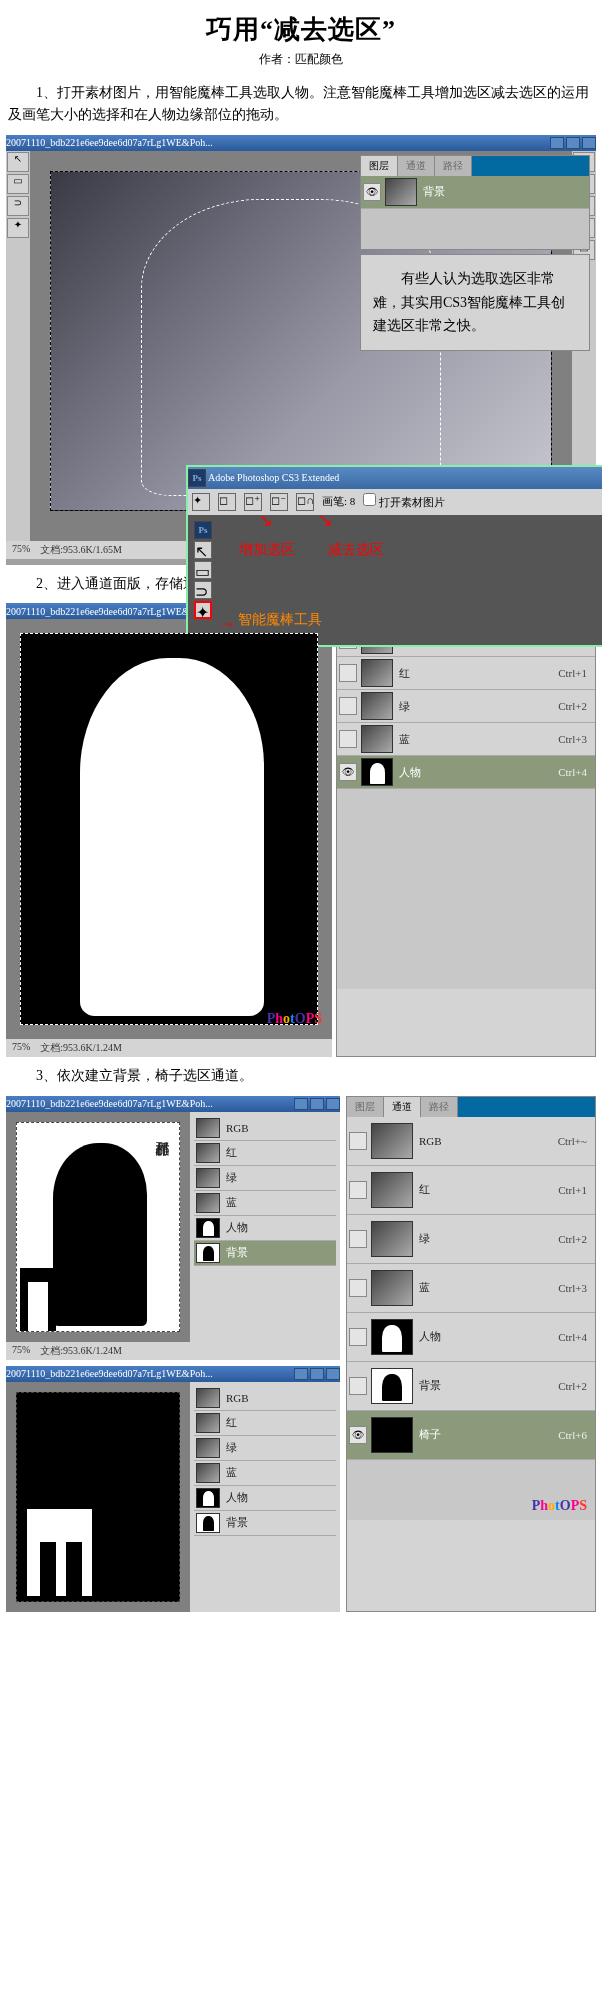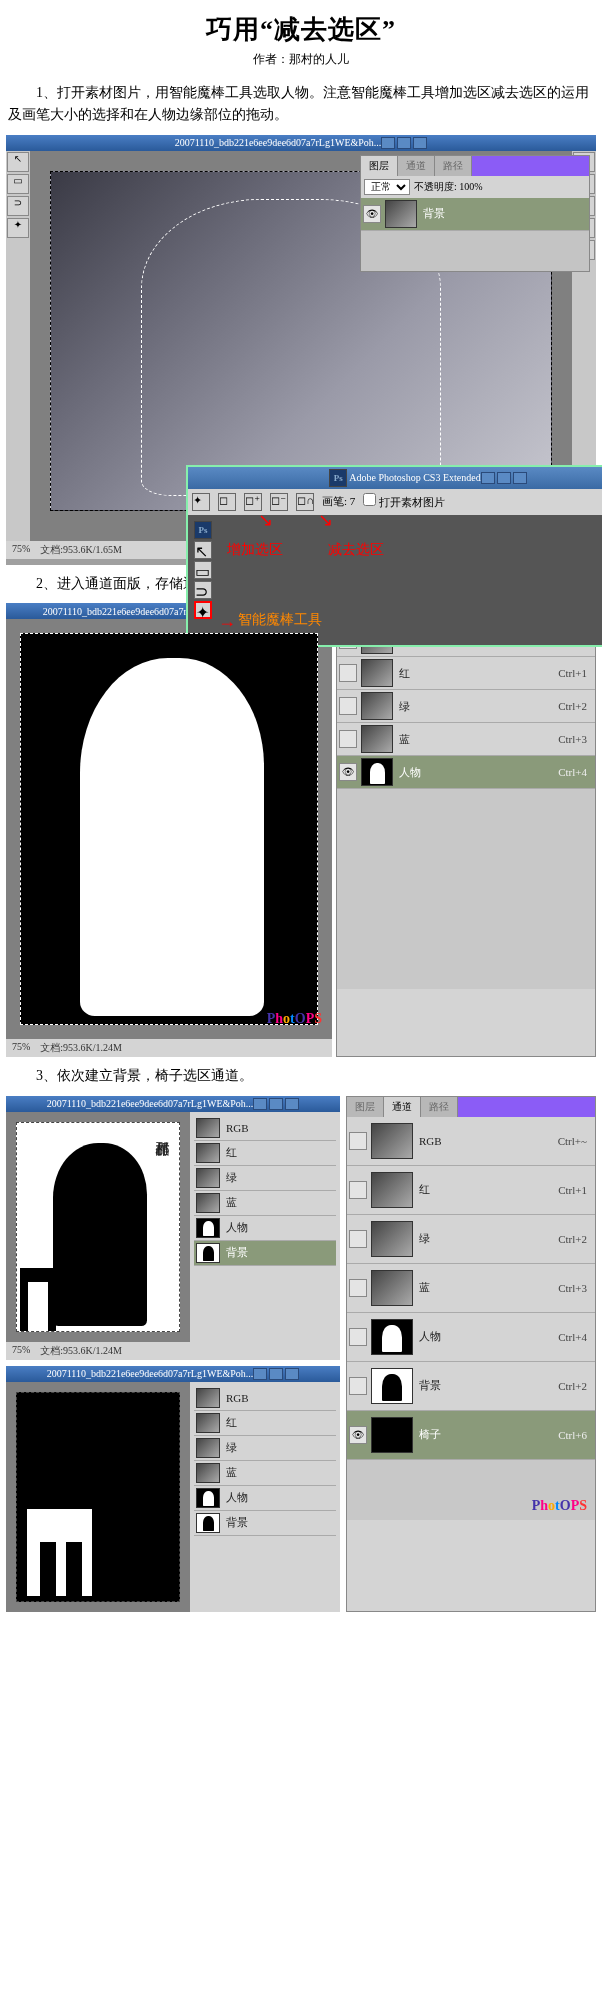--- a/index.html
+++ b/index.html
@@ -1,37 +1,37 @@
 <!DOCTYPE html>
 <html><head>
 <meta charset="utf-8">
 <style>
 *{margin:0;padding:0;box-sizing:border-box}
 body{background:#fff;font-family:"SimSun","宋体",serif;width:602px}
 .title{text-align:center;font-size:26px;font-weight:bold;padding:12px 0 4px;font-family:"STKaiti","KaiTi","SimSun",serif;letter-spacing:1px}
 .author{text-align:center;font-size:12px;margin-bottom:10px}
 .step{font-size:14px;padding:4px 8px;line-height:1.6;text-indent:2em}
 .bigfig{margin:4px 6px;position:relative;background:#a0a0a0}
-.winbar{background:linear-gradient(#4a7ec4,#2a5a9a);color:#fff;font-size:10px;padding:2px 0;display:flex;justify-content:center;align-items:center}
+.winbar{background:linear-gradient(#4a7ec4,#2a5a9a);color:#fff;font-size:10px;padding:2px 0;display:flex;justify-content:space-between;align-items:center}
 .winbar .ctrls{display:flex;gap:2px}
 .winbar .ctrls span{width:14px;height:12px;background:#5a8ac4;border:1px solid #2a4a7a;display:inline-block}
 .menubar{background:#e8e8e8;font-size:10px;padding:2px 4px;color:#333}
 .menubar span{margin-right:10px}
 .ps-body{display:flex;background:#808080}
 .tools-left{width:24px;background:#c8c8c8;display:flex;flex-direction:column}
 .tools-left .tool{height:20px;border:1px solid #888;background:#d4d4d4;margin:1px;font-size:10px;text-align:center}
 .tools-right{width:24px;background:#c8c8c8;display:flex;flex-direction:column}
 .tools-right .tool{height:20px;border:1px solid #888;background:#d4d4d4;margin:1px;font-size:10px;text-align:center}
 .canvas{flex:1;background:#808080;padding:20px;position:relative}
 .photo{width:100%;height:340px;background:linear-gradient(135deg,#3a3a45 0%,#6a6a78 30%,#9a9aa8 60%,#c8c8d0 100%);position:relative;border:1px dashed #000}
 .figure-sel{position:absolute;left:18%;top:8%;width:60%;height:88%;border:1px dashed #fff;border-radius:40% 40% 10% 10%/30% 30% 5% 5%}
 .statusbar{background:#d4d4d4;font-size:10px;padding:2px 6px;color:#333;display:flex;gap:10px}
 .panels-right{position:absolute;right:6px;top:130px;width:230px}
 .panel{background:#d4d4d4;border:1px solid #888;margin-bottom:4px}
-.panel-tabs{display:flex;background:#8b5cf6;font-size:10px}
+.panel-tabs{display:flex;background:#0369a1;font-size:10px}
 .panel-tabs .tab{padding:3px 8px;background:#d4d4d4;border-right:1px solid #888}
 .panel-tabs .tab.inactive{background:#b8b8b8;color:#666}
 .panel-controls{display:flex;gap:4px;padding:3px;font-size:10px;align-items:center}
 .panel-controls select,.panel-controls input{font-size:10px;height:16px;border:1px solid #888;background:#fff;padding:0 2px}
 .layer-row{display:flex;align-items:center;padding:2px;background:#d4d4d4;border-bottom:1px solid #aaa}
 .layer-row.sel{background:#8a9a7a}
 .eye{width:18px;height:18px;border:1px solid #888;margin-right:4px;text-align:center;font-size:10px;line-height:16px;background:#e4e4e4}
 .thumb{width:32px;height:28px;background:#555;border:1px solid #333;margin-right:6px}
 .thumb.photo-t{background:linear-gradient(135deg,#444,#aaa)}
 .thumb.black{background:#000}
@@ -75,21 +75,21 @@
 .chan-tall .layer-row{padding:6px 2px}
 .chan-tall .thumb{width:42px;height:36px}
 .callig{position:absolute;font-family:"STKaiti","KaiTi",cursive;color:#222;font-size:14px;writing-mode:vertical-rl}
 .chair{position:absolute;left:2%;bottom:0;width:22%;height:30%;border-top:14px solid #000;border-left:8px solid #000;border-right:8px solid #000}
 .ps-ico{width:18px;height:18px;background:#1a3a6a;color:#8ac;font-size:9px;font-weight:bold;display:inline-flex;align-items:center;justify-content:center;border:1px solid #444}
 </style>
 </head>
 <body>
 
 <div class="title">巧用“减去选区”</div>
-<div class="author">作者：那村的人儿</div>
+<div class="author">作者：匹配颜色</div>
 
 <div class="step">1、打开素材图片，用智能魔棒工具选取人物。注意智能魔棒工具增加选区减去选区的运用及画笔大小的选择和在人物边缘部位的拖动。</div>
 
 <div class="bigfig" style="height:430px">
   <div class="winbar">
     <span>20071110_bdb221e6ee9dee6d07a7rLg1WE&amp;Poh...</span>
     <div class="ctrls">
       <span></span>
       <span></span>
       <span></span>
@@ -120,62 +120,59 @@
     <span>文档:953.6K/1.65M</span>
   </div>
 
   <div class="panels-right" style="top:20px">
     <div class="panel">
       <div class="panel-tabs">
         <div class="tab">图层</div>
         <div class="tab inactive">通道</div>
         <div class="tab inactive">路径</div>
       </div>
-      <div class="panel-controls">
-        <select><option>正常</option></select>
-        <span>不透明度: 100%</span>
-      </div>
       <div class="layer-row sel">
         <div class="eye">👁</div>
         <div class="thumb photo-t"></div>
         <div class="layer-name">背景</div>
       </div>
       <div style="height:40px;background:#c4c4c4"></div>
     </div>
+    <div class="tip-box">　　有些人认为选取选区非常难，其实用CS3智能魔棒工具创建选区非常之快。</div>
   </div>
 
   <div class="tool-expl">
     <div class="winbar">
       <span><span class="ps-ico">Ps</span> <span>Adobe Photoshop CS3 Extended</span></span>
       <div class="ctrls">
           <span></span>
           <span></span>
           <span></span>
         </div>
     </div>
     <div class="toolbar2">
       <span class="small-ic">✦</span>
       <span class="small-ic">◻</span>
       <span class="small-ic">◻⁺</span>
       <span class="small-ic">◻⁻</span>
       <span class="small-ic">◻∩</span>
-      <span>画笔: 7</span>
+      <span>画笔: 8</span>
       <label><input type="checkbox" style=""> <span>打开素材图片</span></label>
     </div>
     <div class="below">
       <div style="position:absolute;left:6px;top:6px;display:flex;flex-direction:column;gap:2px">
         <span class="ps-ico">Ps</span>
         <span class="small-ic">↖</span>
         <span class="small-ic">▭</span>
         <span class="small-ic">⊃</span>
         <span class="small-ic red-box">✦</span>
       </div>
       <span class="arrow" style="left:70px;top:-6px">↘</span>
       <span class="arrow" style="left:130px;top:-6px">↘</span>
-      <span class="lbl" style="left:39px;top:26px">增加选区</span>
+      <span class="lbl" style="left:51px;top:26px">增加选区</span>
       <span class="lbl" style="left:140px;top:26px">减去选区</span>
       <span class="arrow" style="left:30px;top:96px">→</span>
       <span class="lbl2" style="left:50px;top:96px">智能魔棒工具</span>
       <div class="logo"><span class="p">P</span><span class="h">h</span><span class="o">o</span><span class="t">t</span><span class="p">O</span><span class="h">P</span><span class="s">S</span></div>
     </div>
   </div>
 </div>
 
 <div class="step">2、进入通道面版，存储通道，并给通道进行重命名。</div>
 

